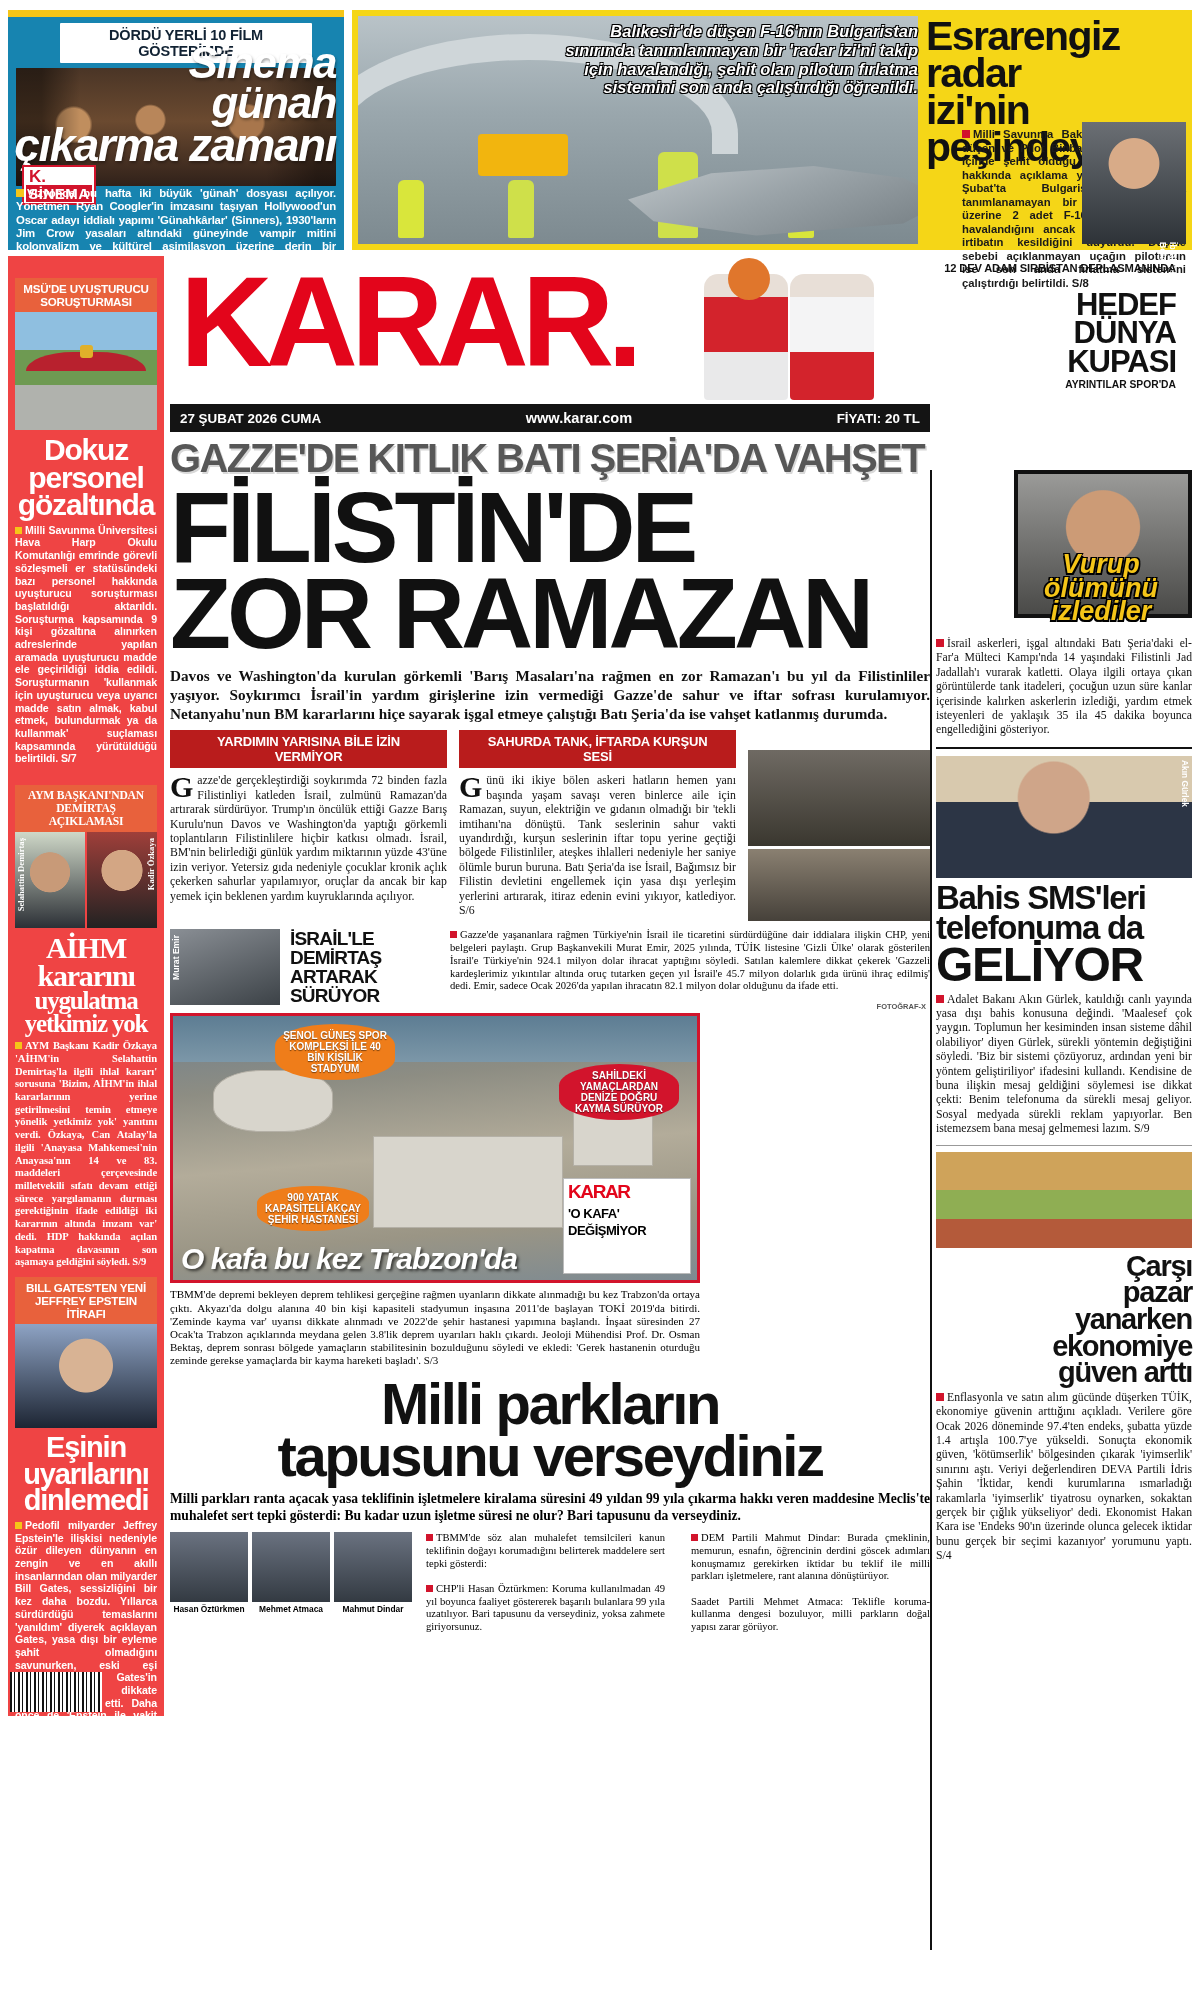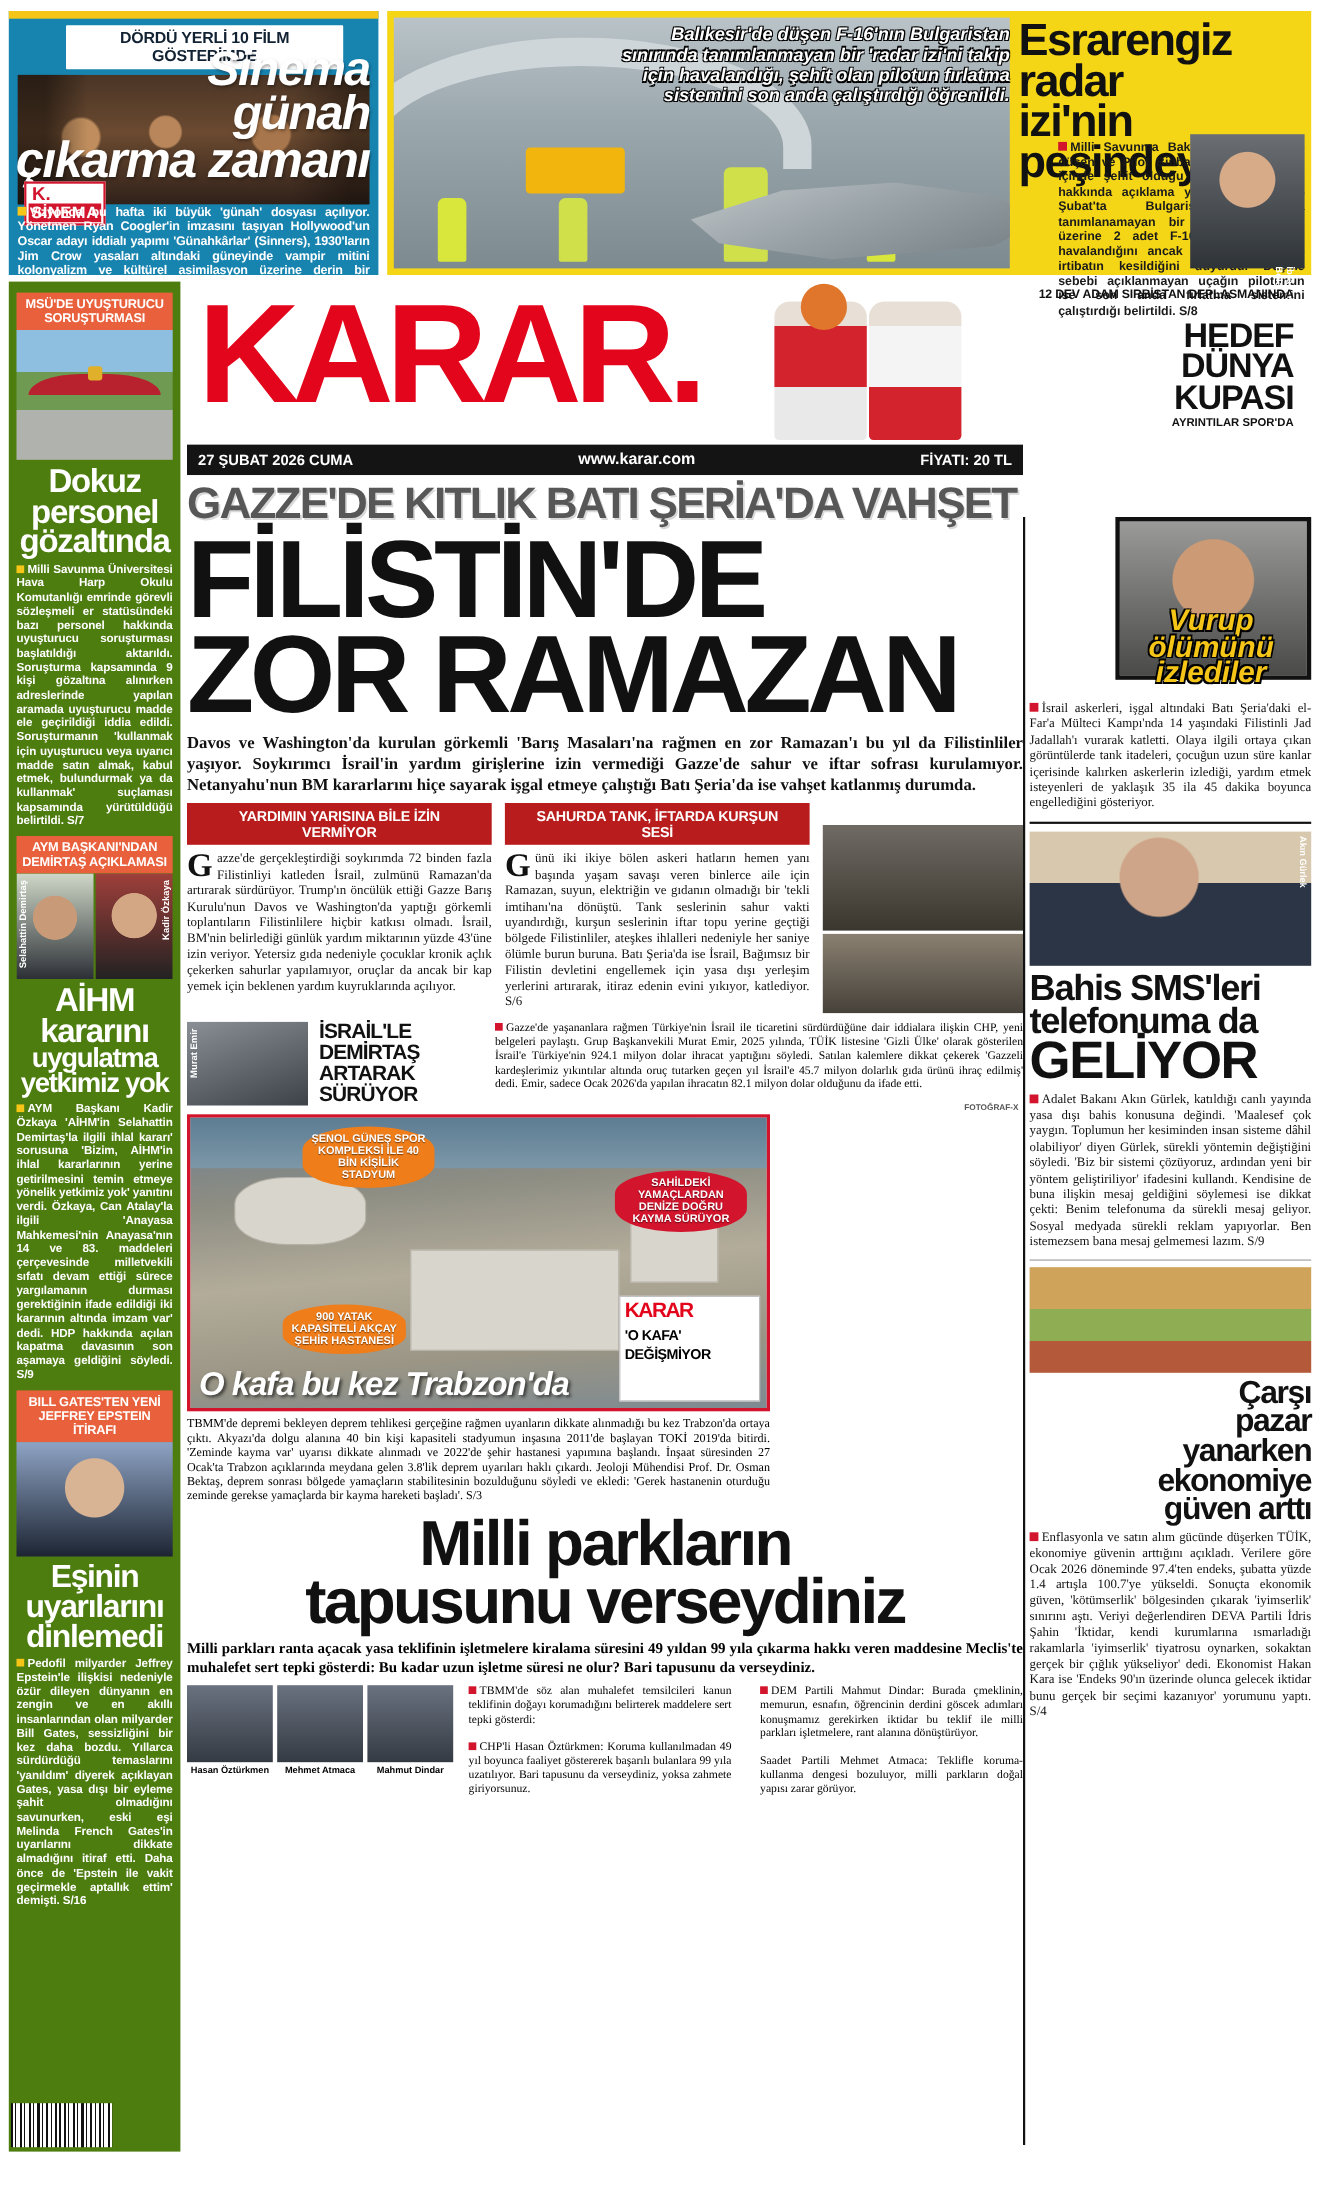--- a/index.html
+++ b/index.html
@@ -105,21 +105,21 @@
     position:absolute; right:6px; top:112px; width:104px; height:122px;
     background: radial-gradient(circle at 50% 34%, #d8ab88 0 26%, transparent 27%),
                 linear-gradient(180deg,#6b6f74 0%,#2e3338 100%);
   }
   #radar .pcap{
     position:absolute; right:8px; top:120px; writing-mode:vertical-rl;
     font-size:8.5px; color:#fff; font-weight:bold; letter-spacing:.2px;
   }
 
   
-  #leftcol { left:8px; top:256px; width:156px; height:1700px; background:#4d7c0f; padding:10px 7px; }
+  #leftcol { left:8px; top:256px; width:156px; height:1460px; background:#ef4444; padding:22px 7px; }
   .lc-kicker {
     background:#e8613c; color:#fff; font-weight:bold; font-size:11.6px;
     text-align:center; padding:4px 3px; line-height:1.12; letter-spacing:-.2px;
   }
   .lc-photo { width:100%; height:118px; margin-top:0; position:relative; overflow:hidden;}
   .lc-head {
     color:#fff; font-weight:bold; text-align:center; line-height:.92;
     letter-spacing:-1.2px; margin-top:4px;
   }
   .lc-body {
@@ -328,21 +328,21 @@
       <div class="lc-head" style="font-size:30px;margin-top:6px;">
         <div>Dokuz</div>
         <div>personel</div>
         <div>gözaltında</div>
       </div>
       <div class="lc-body">
         <span class="sq"></span><span>Milli Savunma Üniversitesi Hava Harp Okulu Komutanlığı emrinde görevli sözleşmeli er statüsündeki bazı personel hakkında uyuşturucu soruşturması başlatıldığı aktarıldı. Soruşturma kapsamında 9 kişi gözaltına alınırken adreslerinde yapılan aramada uyuşturucu madde ele geçirildiği iddia edildi. Soruşturmanın 'kullanmak için uyuşturucu veya uyarıcı madde satın almak, kabul etmek, bulundurmak ya da kullanmak' suçlaması kapsamında yürütüldüğü belirtildi. S/7</span>
       </div>
     </div>
 
-    <div style="margin-top:7px;">
+    <div style="margin-top:20px;font-family:Liberation Serif, serif;">
       <div class="lc-kicker">
         <div>AYM BAŞKANI'NDAN</div>
         <div>DEMİRTAŞ AÇIKLAMASI</div>
       </div>
       <div class="lc-photo" style="height:96px;display:flex;gap:2px;">
         <div style="flex:1;position:relative;background:radial-gradient(circle at 50% 42%,#c89a78 0 30%,transparent 31%),linear-gradient(180deg,#cfd8c8,#2c3036);">
           <div class="vcap">Selahattin Demirtaş</div>
         </div>
         <div style="flex:1;position:relative;background:radial-gradient(circle at 50% 40%,#d3a684 0 30%,transparent 31%),linear-gradient(180deg,#9f3f3a,#222);">
           <div class="vcap" style="left:auto;right:1px;">Kadir Özkaya</div>

